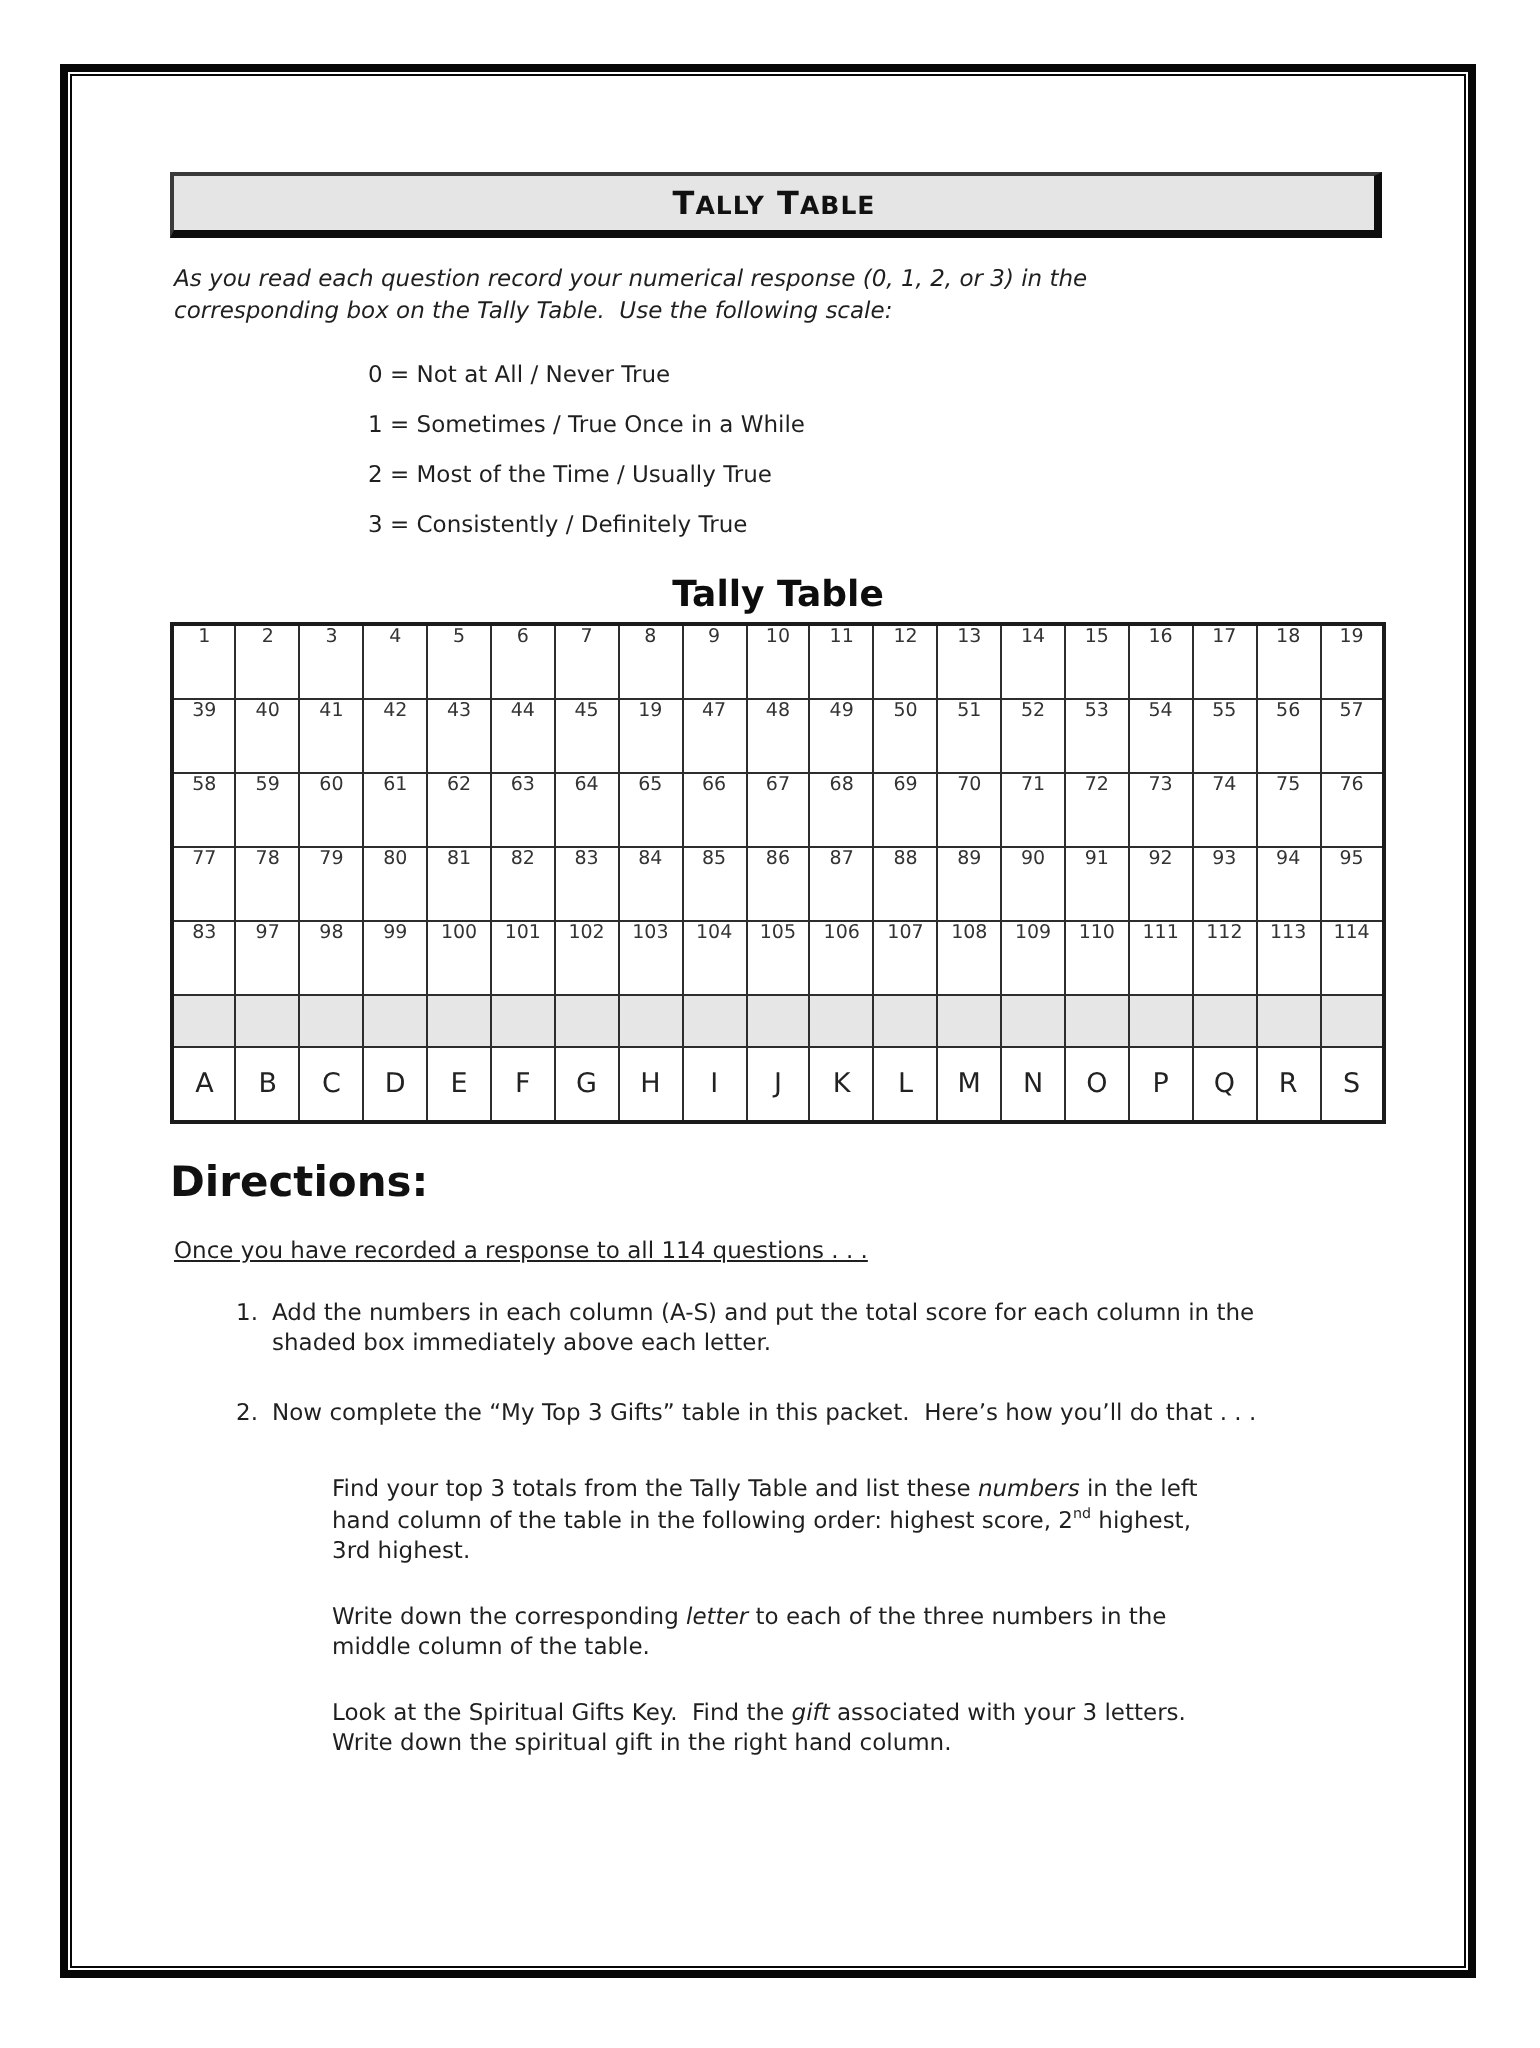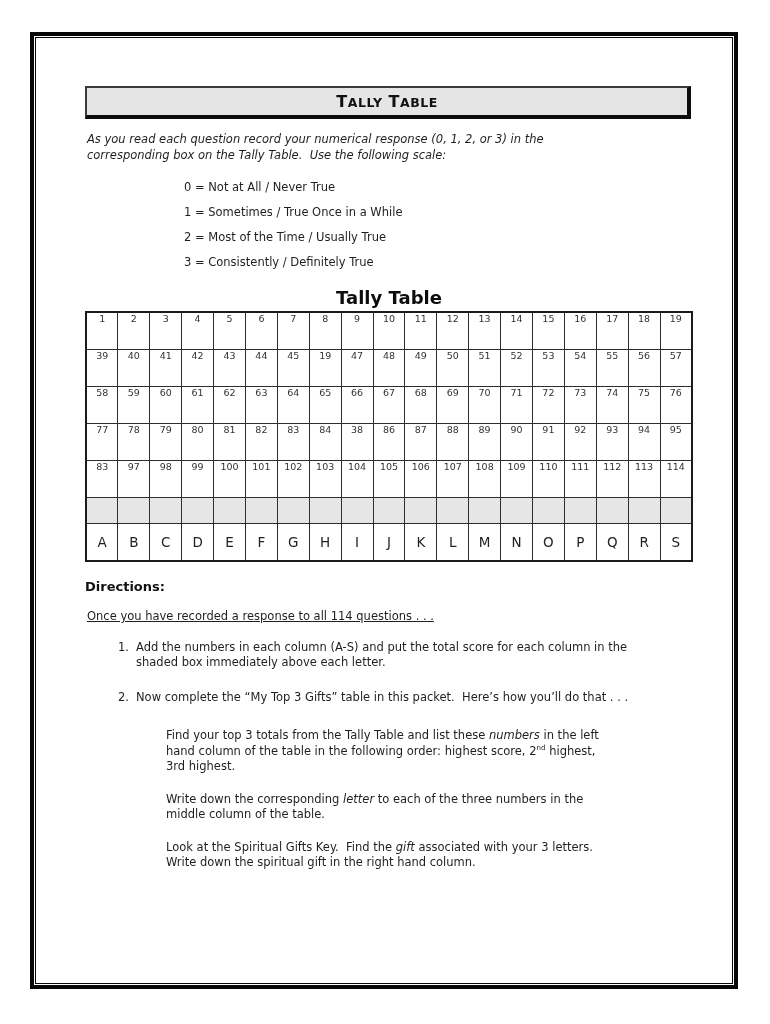--- a/index.html
+++ b/index.html
@@ -70,21 +70,21 @@
     background:#fff;
   }
   .shaded-row td{height:25px;background:#e6e6e6;}
   .letter-row td{
     height:36px;text-align:center;vertical-align:middle;
     font-size:13.5px;color:#222;background:#fff;
   }
 
   .directions-heading{
     margin:17px 0 0 0;
-    font-size:13px;font-weight:bold;color:#111;
+    font-size:21px;font-weight:bold;color:#111;
   }
   .directions-intro{
     margin:15px 0 0 2px;
     font-size:11.5px;line-height:15.5px;text-decoration:underline;
   }
   .dir-list{margin:0;padding:0;list-style:none;}
   .dir-item{display:flex;margin-top:15px;}
   .dir-item .num{flex:none;width:18px;margin-left:33px;font-size:11.5px;line-height:15.5px;}
   .dir-item .txt{font-size:11.5px;line-height:15.5px;white-space:pre-wrap;}
   .dir-item + .dir-item{margin-top:19px;}
@@ -189,21 +189,21 @@
               </tr>
               <tr class="num-row">
                 <td>77</td>
                 <td>78</td>
                 <td>79</td>
                 <td>80</td>
                 <td>81</td>
                 <td>82</td>
                 <td>83</td>
                 <td>84</td>
-                <td>38</td>
+                <td>85</td>
                 <td>86</td>
                 <td>87</td>
                 <td>88</td>
                 <td>89</td>
                 <td>90</td>
                 <td>91</td>
                 <td>92</td>
                 <td>93</td>
                 <td>94</td>
                 <td>95</td>

